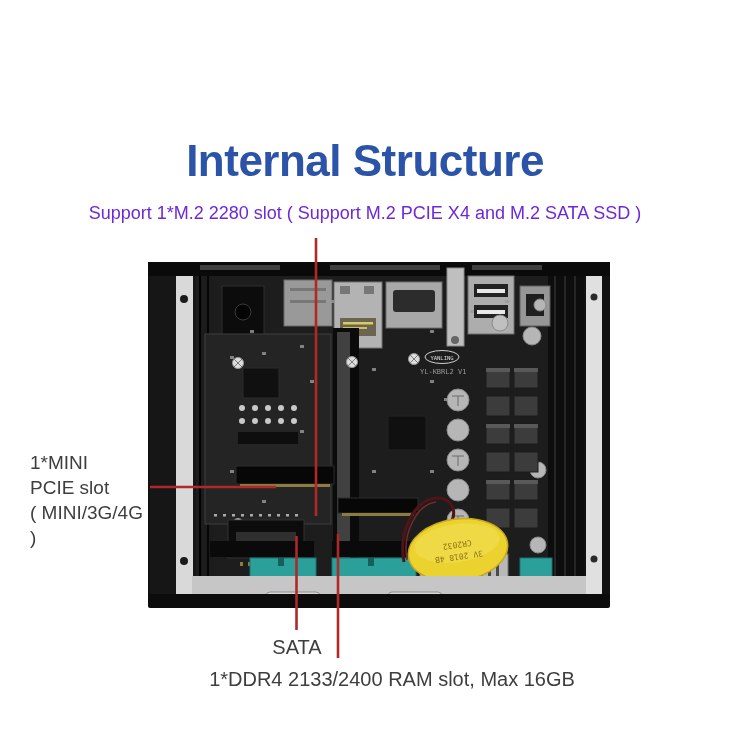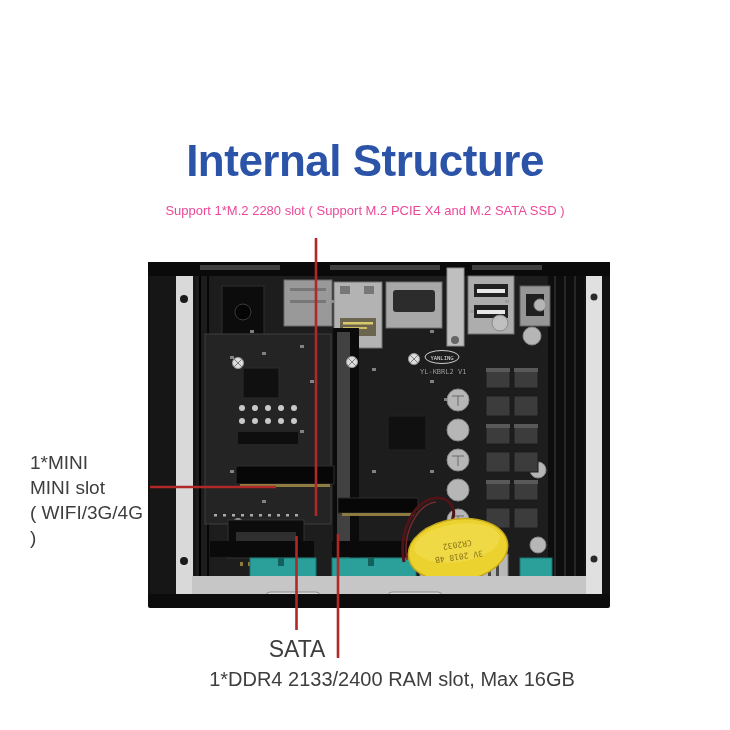--- a/index.html
+++ b/index.html
@@ -2,25 +2,25 @@
 <html><head>
 <meta charset="utf-8">
 <style>
   html,body{margin:0;padding:0;background:#ffffff;}
   .stage{position:relative;width:730px;height:730px;background:#ffffff;overflow:hidden;
          font-family:"Liberation Sans", sans-serif;}
   .art{position:absolute;top:0;left:0;}
   .title{position:absolute;top:136px;left:0;width:730px;text-align:center;
          font-size:44px;font-weight:bold;color:#2b54a9;letter-spacing:-0.5px;}
   .subtitle{position:absolute;top:203px;left:0;width:730px;text-align:center;
-            font-size:13px;color:#ec4899;}
+            font-size:18px;color:#6d28d9;}
   .label-mini{position:absolute;top:450px;left:30px;width:118px;
               font-size:19px;line-height:25px;color:#3e3e3e;}
   .label-sata{position:absolute;top:636px;left:247px;width:100px;text-align:center;
-              font-size:23px;color:#3e3e3e;}
+              font-size:20px;color:#3e3e3e;}
   .label-ram{position:absolute;top:668px;left:0;width:730px;text-align:center;
              font-size:20px;color:#3e3e3e;padding-left:27px;}
   svg text{font-family:"DejaVu Sans Mono", monospace;}
 </style>
 </head>
 <body>
 
 <div class="stage">
 
   <svg class="art" width="730" height="730" viewBox="0 0 730 730">
@@ -280,20 +280,20 @@
       <line x1="338" y1="534" x2="338" y2="658"></line>
     </g>
   </svg>
 
   <div class="title">Internal Structure</div>
 
   <div class="subtitle">Support 1*M.2 2280 slot ( Support M.2 PCIE X4 and M.2 SATA SSD )</div>
 
   <div class="label-mini">
     <div>1*MINI</div>
-    <div>MINI slot</div>
-    <div>( WIFI/3G/4G )</div>
+    <div>PCIE slot</div>
+    <div>( MINI/3G/4G )</div>
   </div>
 
   <div class="label-sata">SATA</div>
 
   <div class="label-ram">1*DDR4 2133/2400 RAM slot, Max 16GB</div>
 </div>
 
 </body></html>

